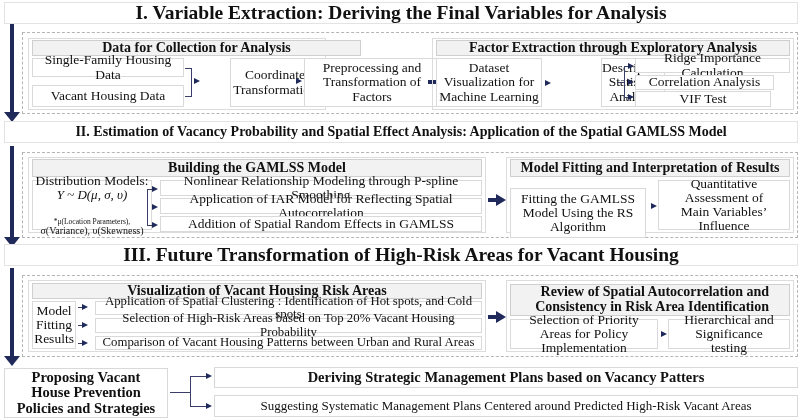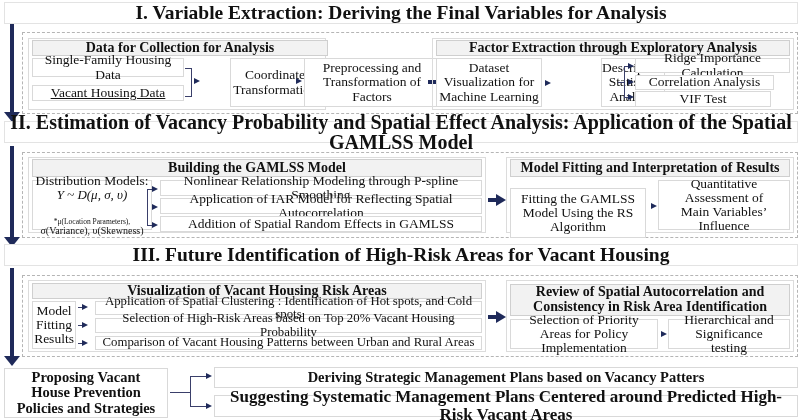--- a/index.html
+++ b/index.html
@@ -27,23 +27,23 @@
 <div class="spine" style="top:146px;height:95px;"></div>
 <div class="spine-head" style="top:237px;"></div>
 <div class="spine" style="top:268px;height:92px;"></div>
 <div class="spine-head" style="top:356px;"></div>
 
 <div class="section-title" style="top:2px;height:22px;">I.  Variable Extraction: Deriving the Final Variables for Analysis</div>
 <div class="dashed" style="left:22px;top:32px;width:776px;height:82px;"></div>
 
 <div class="group" style="left:28px;top:38px;width:298px;height:72px;">
 </div>
-<div class="hdr f14b" style="left:32px;top:40px;width:296px;height:16px;">Data for Collection for Analysis</div>
+<div class="hdr f14b" style="left:32px;top:40px;width:329px;height:16px;">Data for Collection for Analysis</div>
 <div class="box f13" style="left:32px;top:58px;width:152px;height:19px;">Single-Family Housing Data</div>
-<div class="box f13" style="left:32px;top:85px;width:152px;height:16px;text-decoration:underline;">Vacant Housing Data</div>
+<div class="box f13" style="left:32px;top:85px;width:152px;height:22px;">Vacant Housing Data</div>
 
 <div class="hl" style="left:185px;top:68px;width:6px;"></div>
 <div class="hl" style="left:185px;top:96px;width:6px;"></div>
 <div class="vl" style="left:191px;top:68px;height:29px;"></div>
 <div class="ah" style="left:194px;top:78px;"></div>
 <div class="box f13" style="left:203px;top:58px;width:90px;height:49px;margin-left:27px;">Coordinate Transformation</div>
 <div class="ah" style="left:296px;top:78px;"></div>
 <div class="box f13" style="left:304px;top:58px;width:136px;height:49px;">Preprocessing and Transformation of Factors</div>
 
 <div class="arrow-big" style="left:436px;top:76px;"></div>
@@ -59,21 +59,21 @@
 <div class="hl" style="left:618px;top:82px;width:6px;"></div>
 <div class="hl" style="left:624px;top:66px;width:4px;"></div>
 <div class="hl" style="left:624px;top:97px;width:4px;"></div>
 <div class="ah" style="left:628px;top:63px;"></div>
 <div class="ah" style="left:628px;top:79px;"></div>
 <div class="ah" style="left:628px;top:94px;"></div>
 <div class="box f13" style="left:635px;top:58px;width:155px;height:15px;">Ridge Importance Calculation</div>
 <div class="box f13" style="left:635px;top:75px;width:139px;height:15px;">Correlation Analysis</div>
 <div class="box f13" style="left:635px;top:91px;width:136px;height:16px;">VIF Test</div>
 
-<div class="section-title" style="top:121px;height:22px;font-size:20px;">II.  Estimation of Vacancy Probability and Spatial Effect Analysis: Application of the Spatial GAMLSS Model</div>
+<div class="section-title" style="top:121px;height:22px;font-size:14px;">II.  Estimation of Vacancy Probability and Spatial Effect Analysis: Application of the Spatial GAMLSS Model</div>
 <div class="dashed" style="left:22px;top:152px;width:776px;height:86px;"></div>
 
 <div class="group" style="left:28px;top:157px;width:458px;height:76px;"></div>
 <div class="hdr f14b" style="left:32px;top:159px;width:450px;height:18px;">Building the GAMLSS Model</div>
 <div class="box" style="left:32px;top:180px;width:120px;height:50px;flex-direction:column;">
   <span class="f13">Distribution Models:</span>
   <span style="font-style:italic;font-size:13px;">Y ~ D(μ, σ, υ)</span>
   <span style="font-size:7.5px;margin-top:16px;">*μ(Location Parameters),</span>
   <span style="font-size:10px;">σ(Variance), υ(Skewness)</span>
 </div>
@@ -88,45 +88,45 @@
 <div class="box f13" style="left:160px;top:216px;width:322px;height:16px;">Addition of Spatial Random Effects in GAMLSS</div>
 
 <div class="arrow-big" style="left:496px;top:194px;"></div>
 
 <div class="group" style="left:506px;top:157px;width:288px;height:76px;"></div>
 <div class="hdr f14b" style="left:510px;top:159px;width:280px;height:18px;">Model Fitting and Interpretation of Results</div>
 <div class="box f13" style="left:510px;top:188px;width:136px;height:50px;padding:12px 8px;">Fitting the GAMLSS Model Using the RS Algorithm</div>
 <div class="ah" style="left:651px;top:203px;"></div>
 <div class="box f13" style="left:658px;top:180px;width:132px;height:50px;padding:0 10px;">Quantitative Assessment of Main Variables’ Influence</div>
 
-<div class="section-title" style="top:244px;height:22px;">III.  Future Identification of High-Risk Areas for Vacant Housing</div>
+<div class="section-title" style="top:244px;height:22px;">III.  Future Transformation of High-Risk Areas for Vacant Housing</div>
 <div class="dashed" style="left:22px;top:275px;width:776px;height:82px;"></div>
 
 <div class="group" style="left:28px;top:280px;width:458px;height:72px;"></div>
 <div class="hdr f14b" style="left:32px;top:283px;width:450px;height:16px;">Visualization of Vacant Housing Risk Areas</div>
 <div class="box f13" style="left:32px;top:301px;width:44px;height:48px;padding:0 2px;">Model Fitting Results</div>
 <div class="ah" style="left:82px;top:304px;"></div>
 <div class="ah" style="left:82px;top:322px;"></div>
 <div class="ah" style="left:82px;top:340px;"></div>
 <div class="hl" style="left:78px;top:307px;width:4px;"></div>
 <div class="hl" style="left:78px;top:325px;width:4px;"></div>
 <div class="hl" style="left:78px;top:343px;width:4px;"></div>
 <div class="box f13" style="left:95px;top:301px;width:387px;height:14px;font-size:12.8px;">Application of Spatial Clustering : Identification of Hot spots, and Cold spots</div>
 <div class="box f13" style="left:95px;top:318px;width:387px;height:15px;font-size:12.8px;">Selection of High-Risk Areas based on Top 20% Vacant Housing Probability</div>
 <div class="box f13" style="left:95px;top:336px;width:387px;height:14px;font-size:12.8px;">Comparison of Vacant Housing Patterns between Urban and Rural Areas</div>
 
 <div class="arrow-big" style="left:496px;top:311px;"></div>
 
 <div class="group" style="left:506px;top:280px;width:288px;height:72px;"></div>
-<div class="hdr f14b" style="left:510px;top:284px;width:280px;height:32px;padding:0 20px;">Review of Spatial Autocorrelation and Consistency in Risk Area Identification</div>
+<div class="hdr f14b" style="left:510px;top:284px;width:280px;height:32px;padding:0 20px;text-align:right;">Review of Spatial Autocorrelation and Consistency in Risk Area Identification</div>
 <div class="box f13" style="left:510px;top:319px;width:148px;height:30px;padding:0 8px;">Selection of Priority Areas for Policy Implementation</div>
 <div class="ah" style="left:661px;top:331px;"></div>
 <div class="box f13" style="left:668px;top:319px;width:122px;height:30px;padding:0 10px;">Hierarchical and Significance testing</div>
 
 <div class="box" style="left:4px;top:368px;width:164px;height:50px;font-weight:bold;font-size:14.5px;padding:0 6px;">Proposing Vacant House Prevention Policies and Strategies</div>
 <div class="hl" style="left:170px;top:392px;width:20px;"></div>
 <div class="vl" style="left:190px;top:376px;height:30px;"></div>
 <div class="hl" style="left:190px;top:376px;width:16px;"></div>
 <div class="hl" style="left:190px;top:406px;width:16px;"></div>
 <div class="ah" style="left:206px;top:373px;"></div>
 <div class="ah" style="left:206px;top:403px;"></div>
 <div class="box" style="left:214px;top:367px;width:584px;height:21px;font-weight:bold;font-size:14.5px;">Deriving Strategic Management Plans based on Vacancy Patters</div>
-<div class="box" style="left:214px;top:395px;width:584px;height:22px;font-weight:bold;font-size:17px;">Suggesting Systematic Management Plans Centered around Predicted High-Risk Vacant Areas</div>
+<div class="box" style="left:214px;top:395px;width:584px;height:22px;font-weight:normal;font-size:13px;">Suggesting Systematic Management Plans Centered around Predicted High-Risk Vacant Areas</div>
 
 </body></html>

